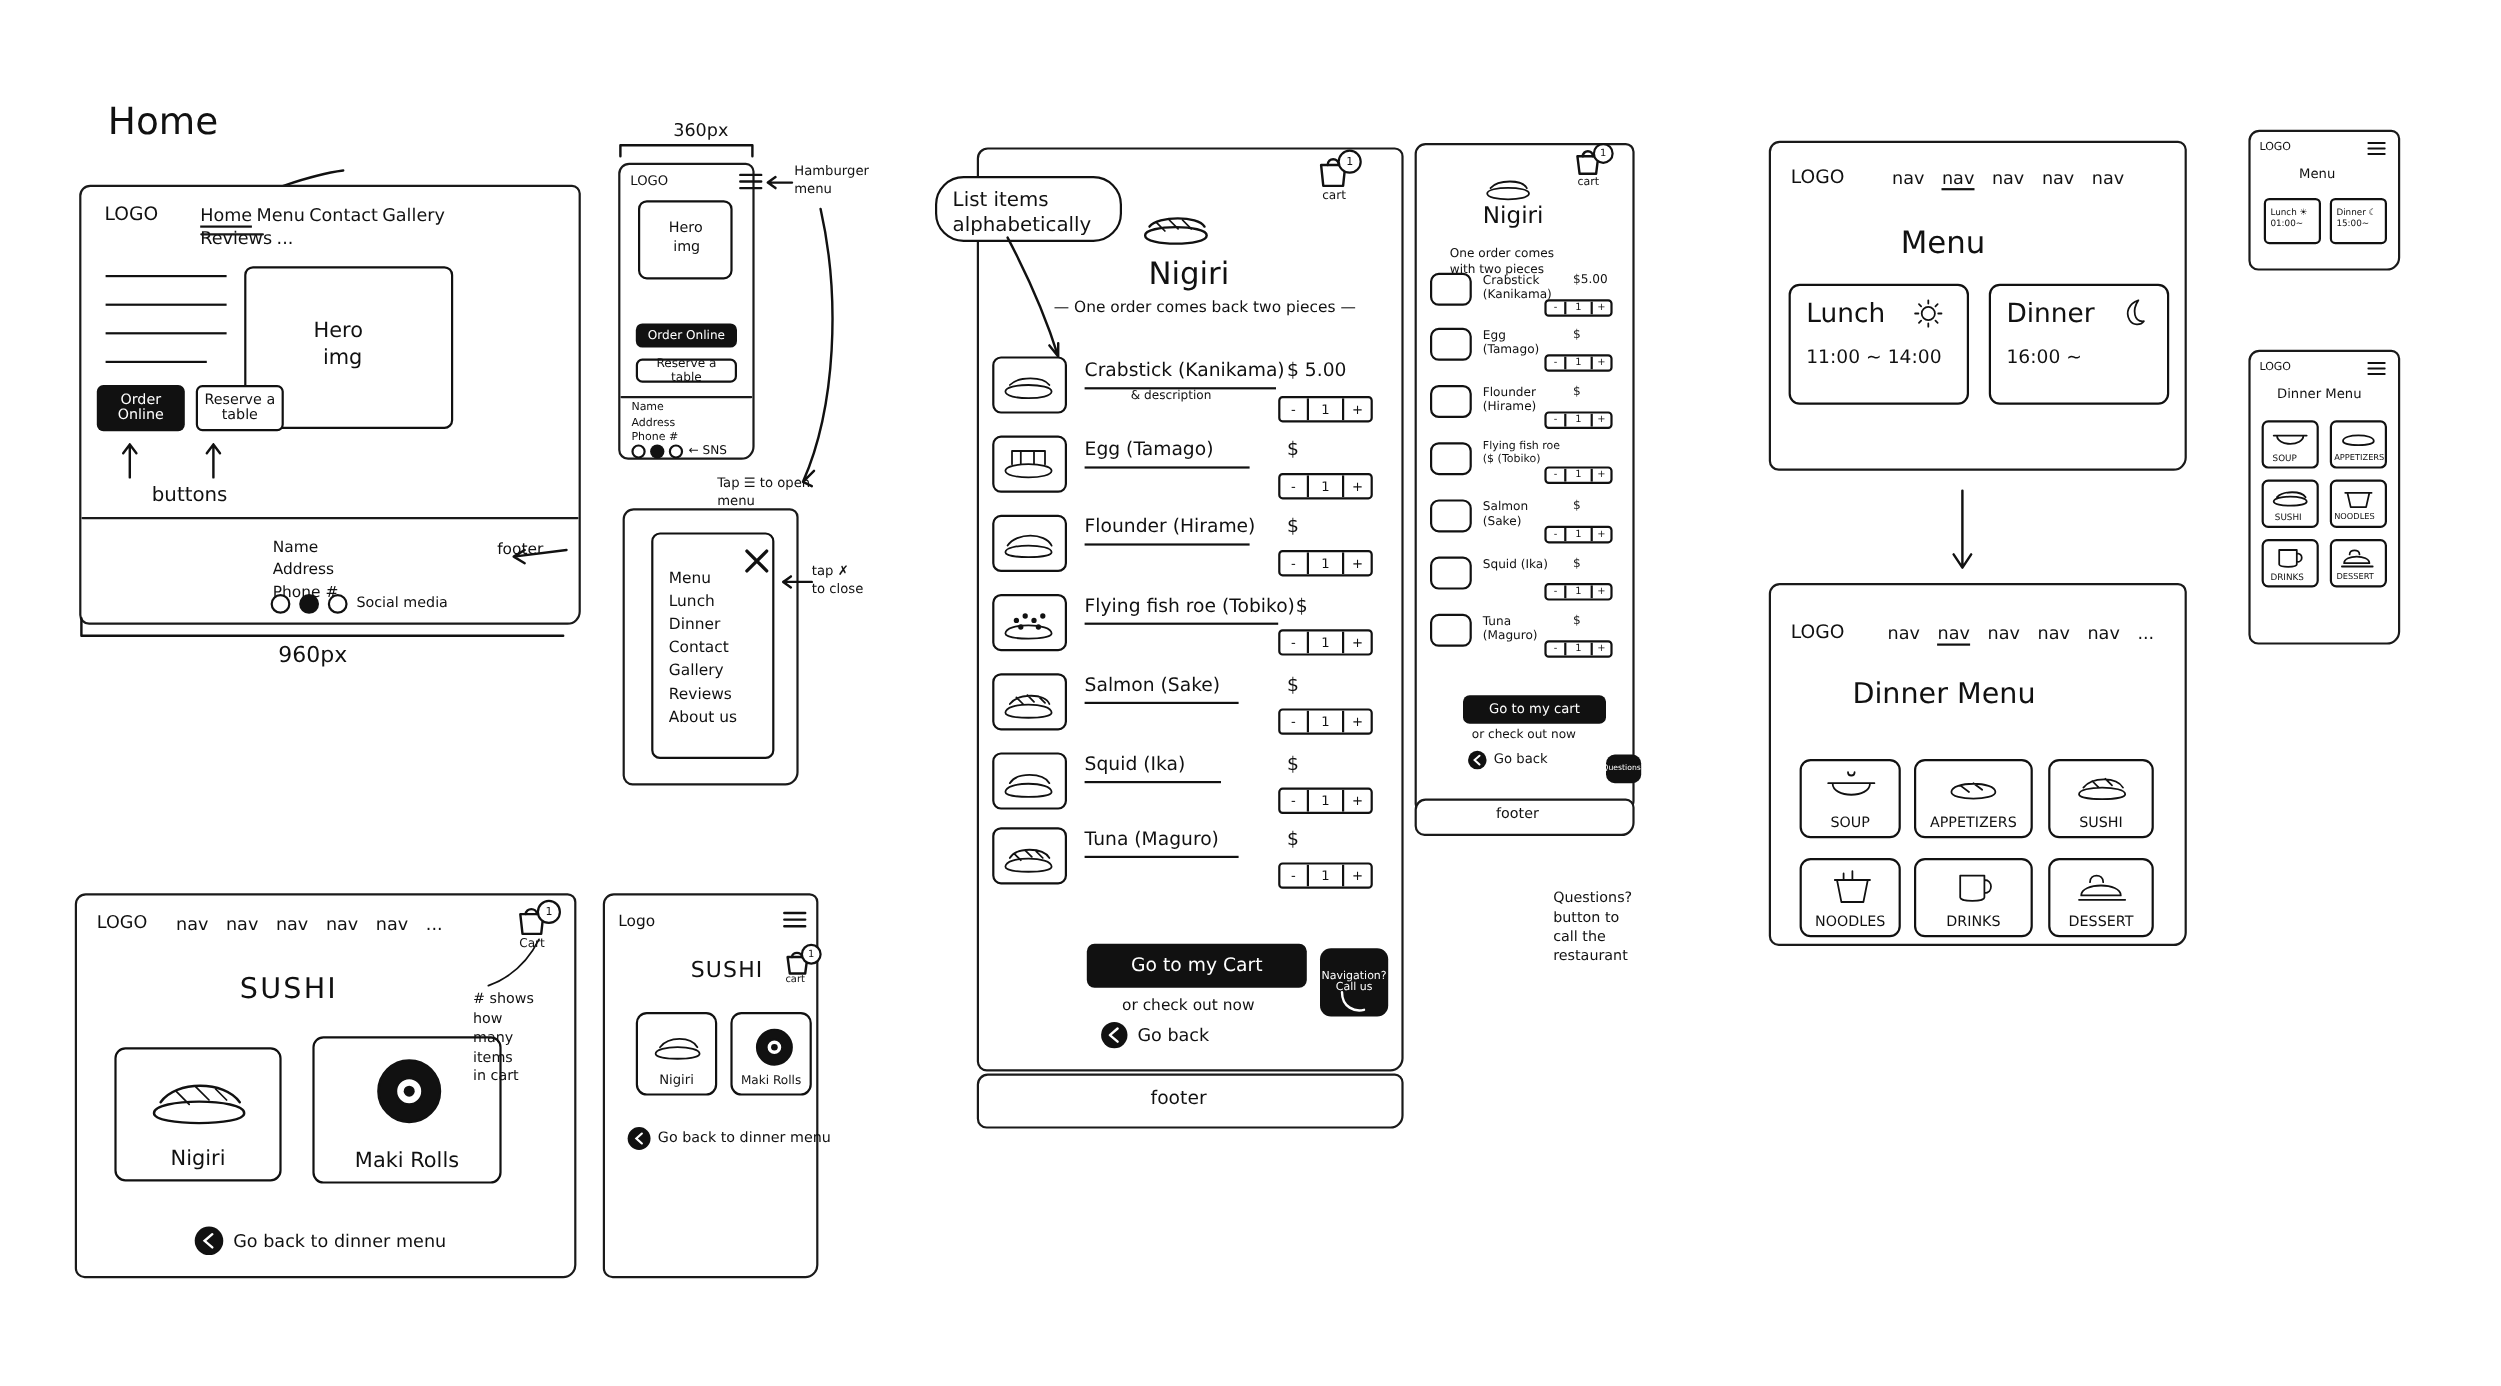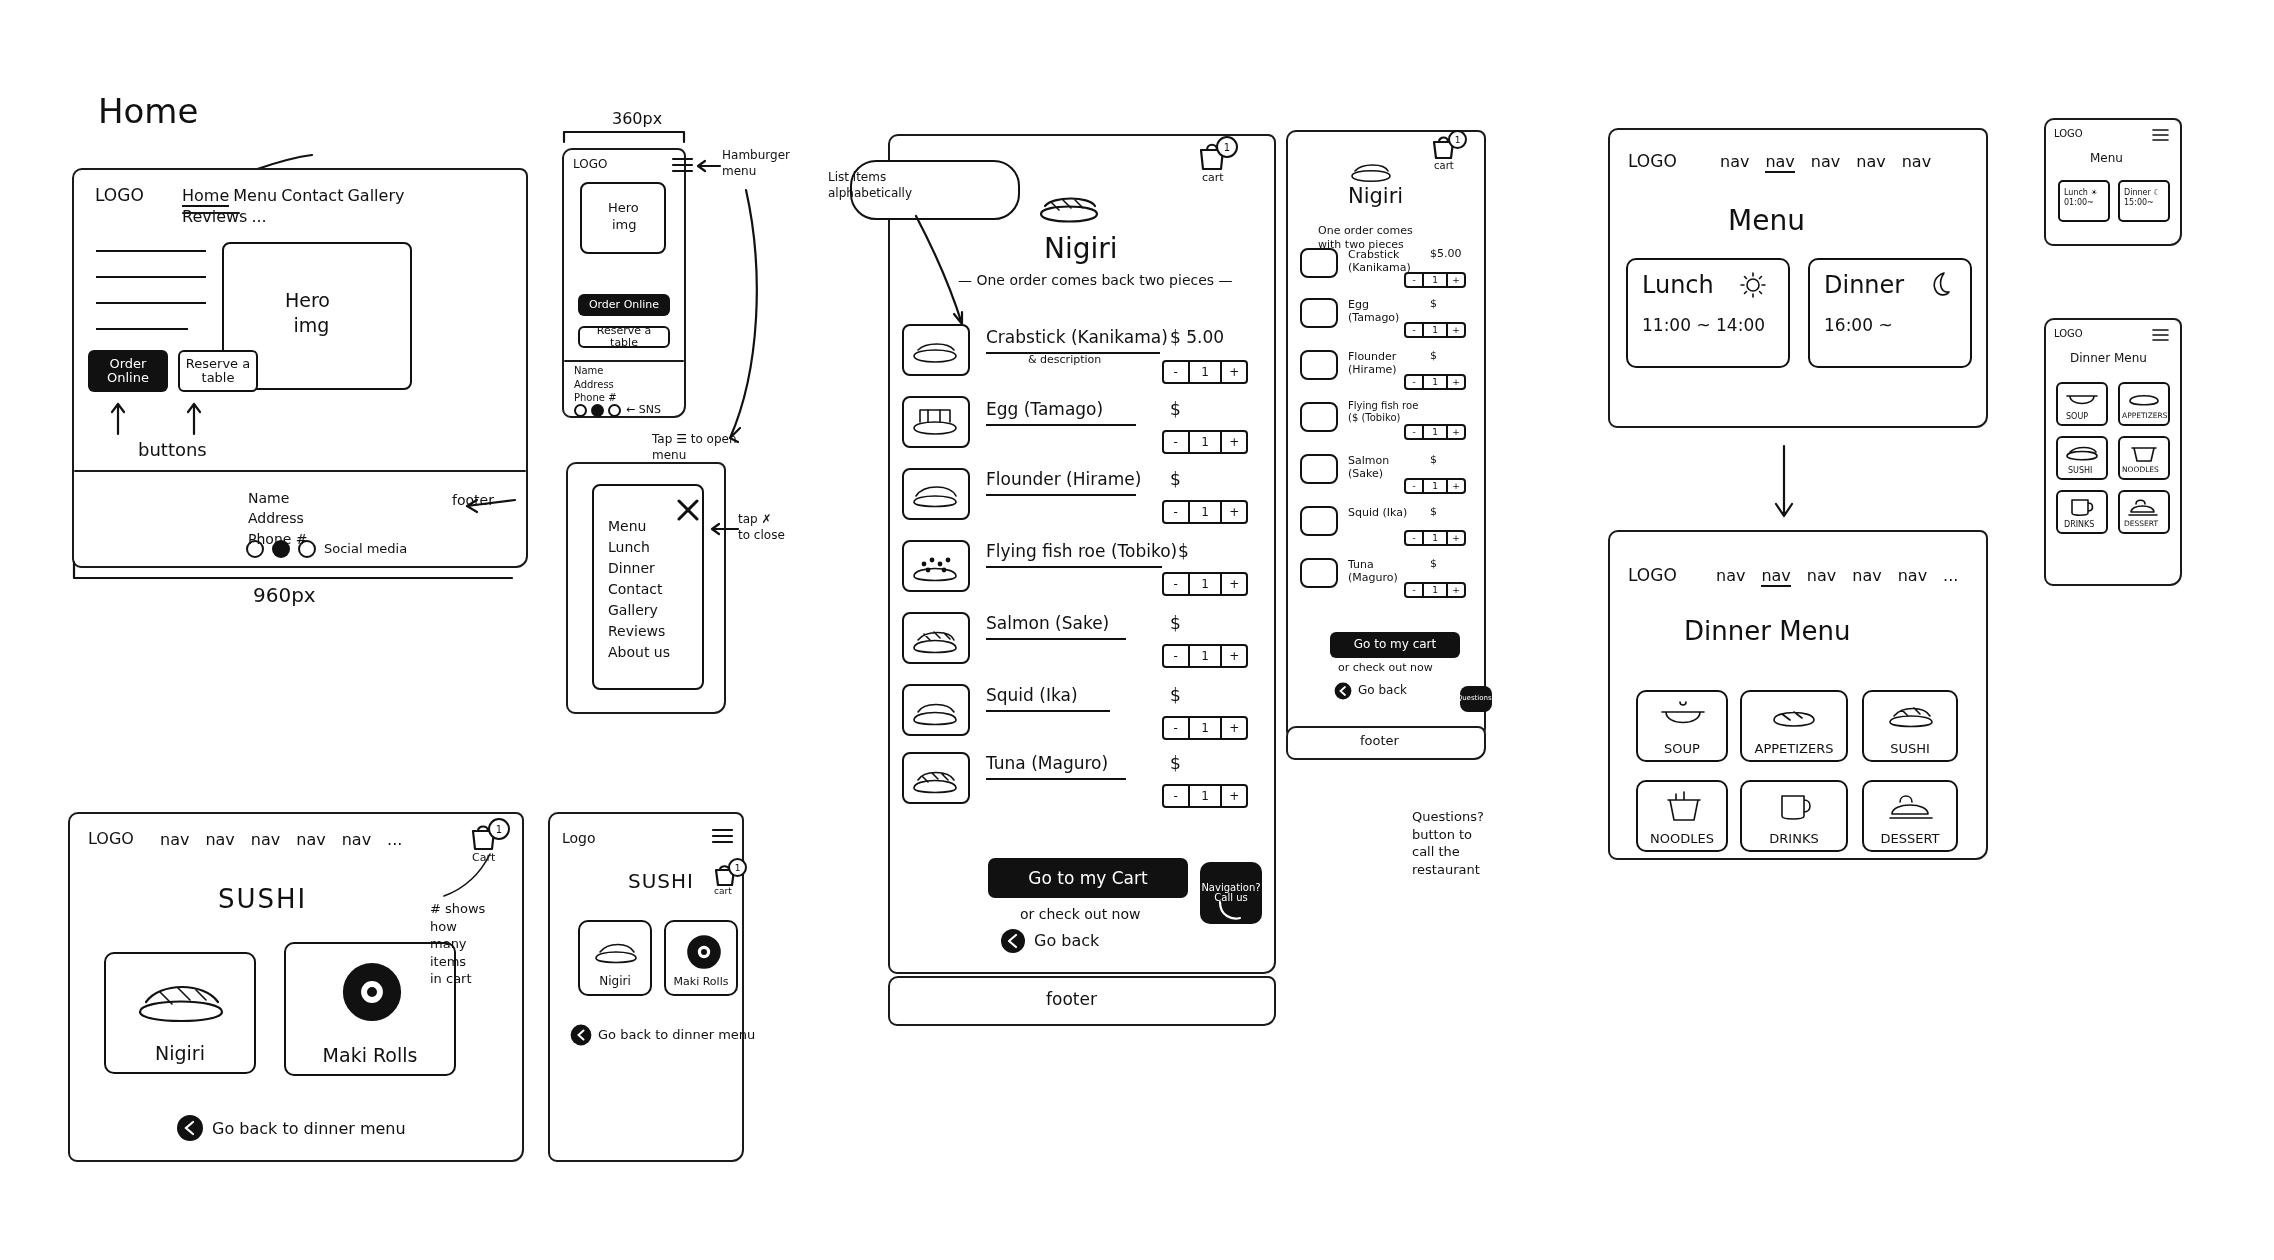--- a/index.html
+++ b/index.html
@@ -188,21 +188,21 @@
   <div class="frame" style="left:888px;top:134px;width:388px;height:840px;"></div>
 
   <svg class="abs" style="left:1196px;top:140px;width:34px;height:32px;">
     <path class="stroke" d="M5 10 H27 L25 29 H7 Z"></path>
     <path class="stroke" d="M11 10 C11 3, 21 3, 21 10"></path>
   </svg>
   <div class="cart-badge" style="left:1216px;top:136px;">1</div>
   <div class="lbl xs" style="left:1202px;top:172px;font-size:11px;">cart</div>
 
   <div class="abs" style="left:850px;top:160px;width:166px;height:56px;border:2px solid #111;border-radius:26px;background:#fff;"></div>
-  <div class="lbl sm" style="left:828px;top:170px;font-size:12px;line-height:1.3;">List items<br>alphabetically</div>
+  <div class="lbl sm" style="left:866px;top:170px;font-size:18px;line-height:1.3;">List items<br>alphabetically</div>
   <svg class="abs" style="left:912px;top:214px;width:70px;height:120px;">
     <path class="stroke" d="M4 2 C24 40, 40 78, 50 110 M50 110 L42 100 M50 110 L50 98"></path>
   </svg>
 
   <svg class="abs" style="left:1035px;top:186px;width:70px;height:42px;">
     <path class="stroke" d="M6 28 C6 18, 62 18, 62 28 C62 38, 6 38, 6 28 Z"></path>
     <path class="stroke" d="M10 20 C18 10, 54 10, 60 20"></path>
     <path class="stroke-thin" d="M16 16 L24 24 M28 14 L36 22 M40 14 L48 22"></path>
   </svg>
   <div class="ttl" style="position:absolute;left:1044px;top:232px;font-size:28px;">Nigiri</div>

